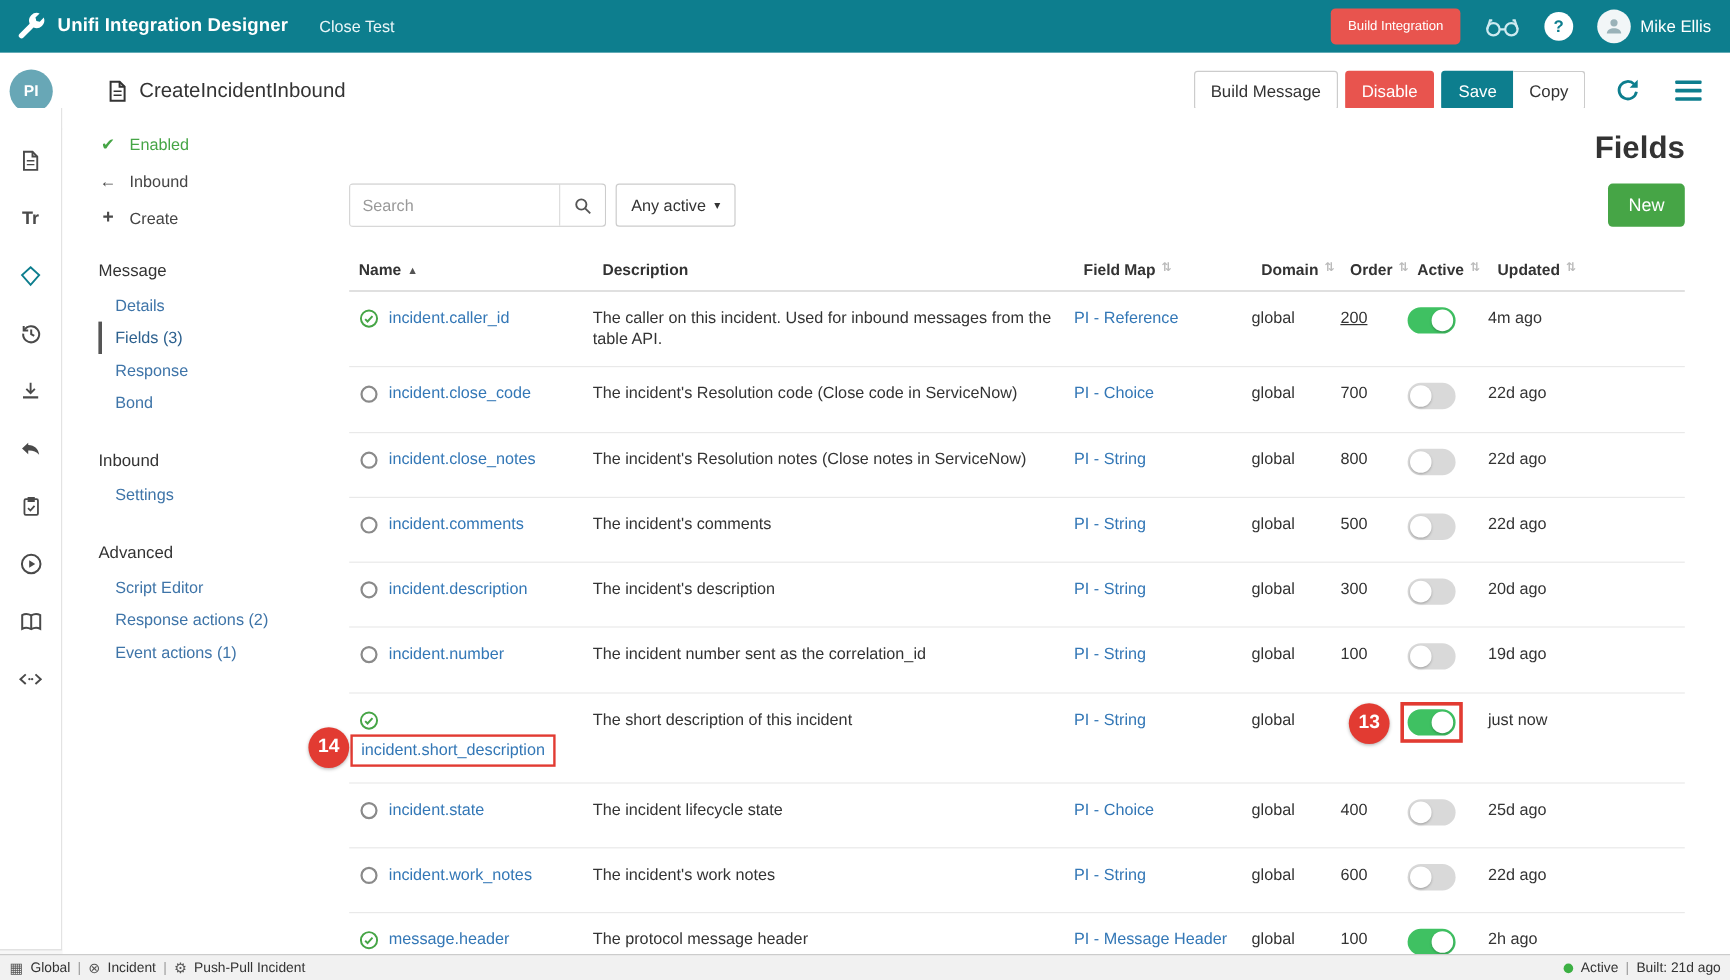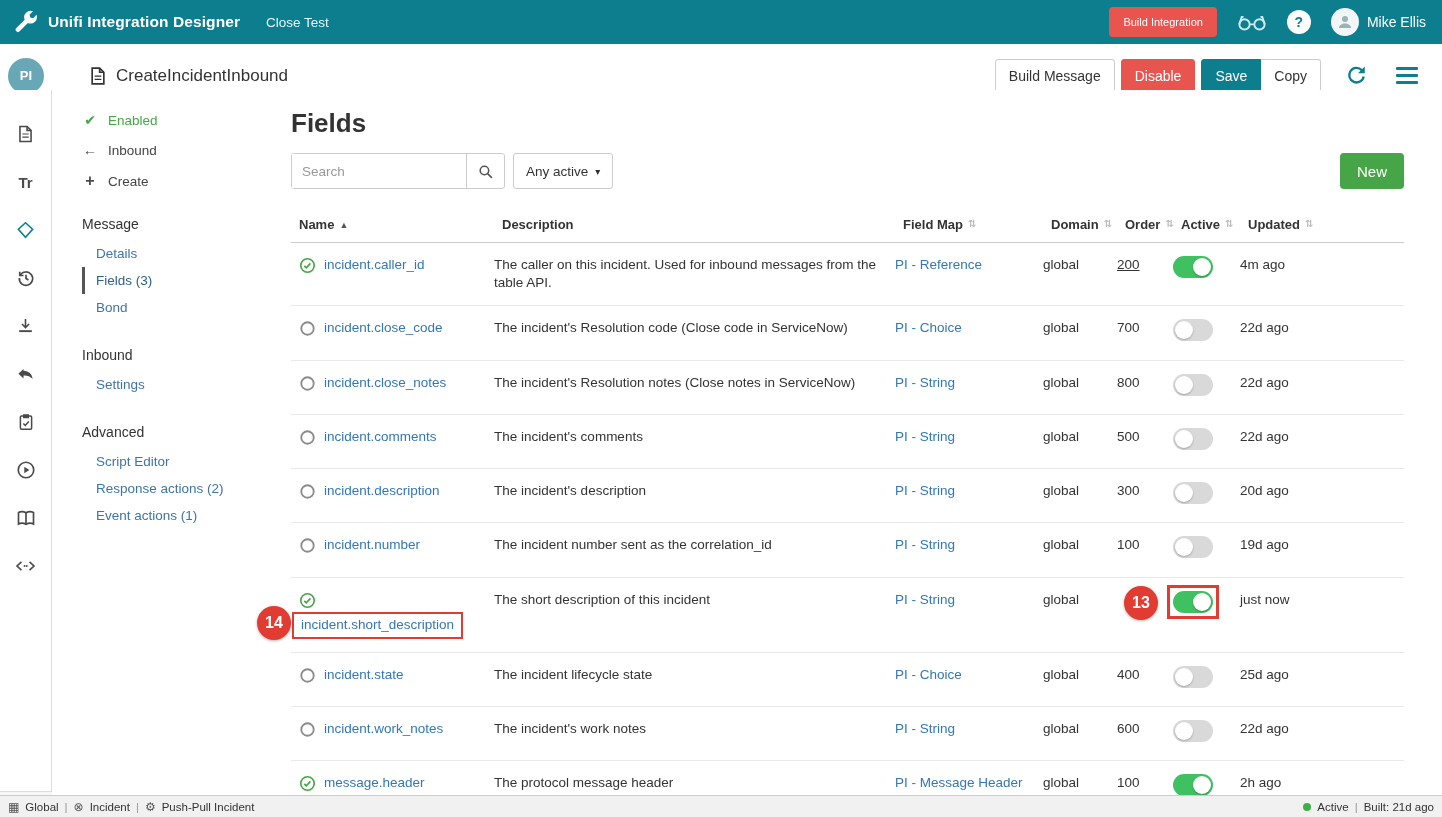--- a/index.html
+++ b/index.html
@@ -54,21 +54,21 @@
   .side-item { display:flex; align-items:center; gap:10px; margin-bottom:14px; cursor:pointer; color:#444; }
   .side-icon { width:16px; display:inline-flex; justify-content:center; font-size:14px; color:#4a4a4a; }
   .side-item.enabled, .side-item.enabled .side-icon { color:var(--green,#46a546); }
   .side-icon.plus { font-weight:bold; font-size:16px; }
   .section-title { color:#333; font-size:14px; margin:26px 0 8px; }
   .sub-item { color:#3e74a8; padding:6px 0 6px 11px; border-left:3px solid transparent; cursor:pointer; }
   .sub-item.active { border-left-color:#555; color:#2d618f; }
 
   
   .main { position:absolute; top:90px; left:290px; right:0; bottom:22px; background:#fff; padding:0 38px 0 1px; }
-  .page-title { margin-top:18px; font-size:26px; color:#333; font-weight:600; }
+  .page-title { margin-top:18px; font-size:26px; color:#333; font-weight:600;text-align:right; }
   .controls { display:flex; align-items:center; margin-top:14px; }
   .search-group { display:flex; border:1px solid #ccc; border-radius:3px; height:36px; width:214px; background:#fff; }
   .search-input { border:none; outline:none; flex:1; padding:0 10px; font-size:13.5px; font-family:inherit; color:#333; min-width:0; }
   .search-input::placeholder { color:#999; }
   .search-btn { width:38px; border:none; border-left:1px solid #ccc; background:#fff; cursor:pointer;
           display:flex; align-items:center; justify-content:center; border-radius:0 3px 3px 0; }
   .filter-btn { margin-left:8px; height:36px; border:1px solid #ccc; border-radius:3px; background:#fff; font-size:13.5px;
           color:#333; padding:0 12px; cursor:pointer; display:flex; align-items:center; gap:7px; font-family:inherit; }
   .caret { font-size:10px; color:#333; }
   .new-btn { margin-left:auto; height:36px; background:var(--green,#46a546); color:#fff; border:none; border-radius:4px;
@@ -274,20 +274,21 @@
       <span>Inbound</span>
     </div>
     <div class="side-item">
       <span class="side-icon plus">+</span>
       <span>Create</span>
     </div>
 
     <div class="section-title">Message</div>
     <div class="sub-item">Details</div>
     <div class="sub-item active">Fields (3)</div>
+    <div class="sub-item">Response</div>
     <div class="sub-item">Bond</div>
 
     <div class="section-title">Inbound</div>
     <div class="sub-item">Settings</div>
 
     <div class="section-title">Advanced</div>
     <div class="sub-item">Script Editor</div>
     <div class="sub-item">Response actions (2)</div>
     <div class="sub-item">Event actions (1)</div>
   </nav>

